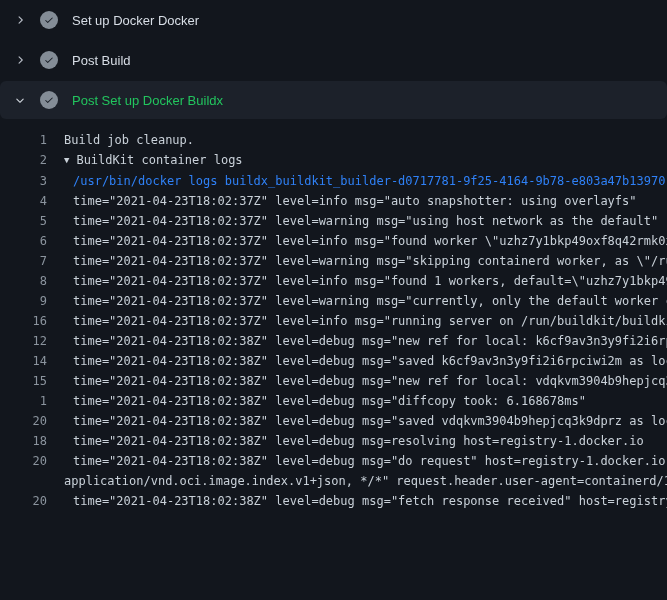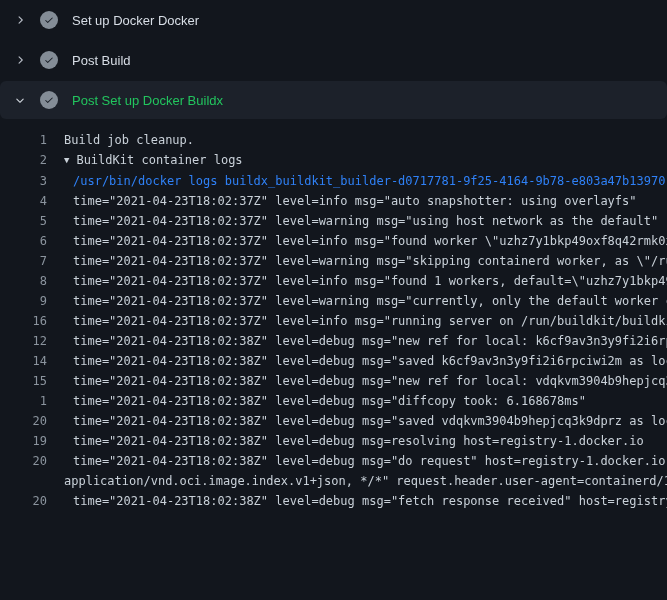--- a/index.html
+++ b/index.html
@@ -173,21 +173,21 @@
     <span class="log-num">1</span>
     <span class="log-text indent1">time="2021-04-23T18:02:38Z" level=debug msg="diffcopy took: 6.168678ms"</span>
   </div>
 
   <div class="log-row">
     <span class="log-num">20</span>
     <span class="log-text indent1">time="2021-04-23T18:02:38Z" level=debug msg="saved vdqkvm3904b9hepjcq3k9dprz as loca</span>
   </div>
 
   <div class="log-row">
-    <span class="log-num">19</span>
+    <span class="log-num">18</span>
     <span class="log-text indent1">time="2021-04-23T18:02:38Z" level=debug msg=resolving host=registry-1.docker.io</span>
   </div>
 
   <div class="log-row">
     <span class="log-num">20</span>
     <span class="log-text indent1">time="2021-04-23T18:02:38Z" level=debug msg="do request" host=registry-1.docker.io r</span>
   </div>
 
   <div class="log-row">
     <span class="log-num"></span>

